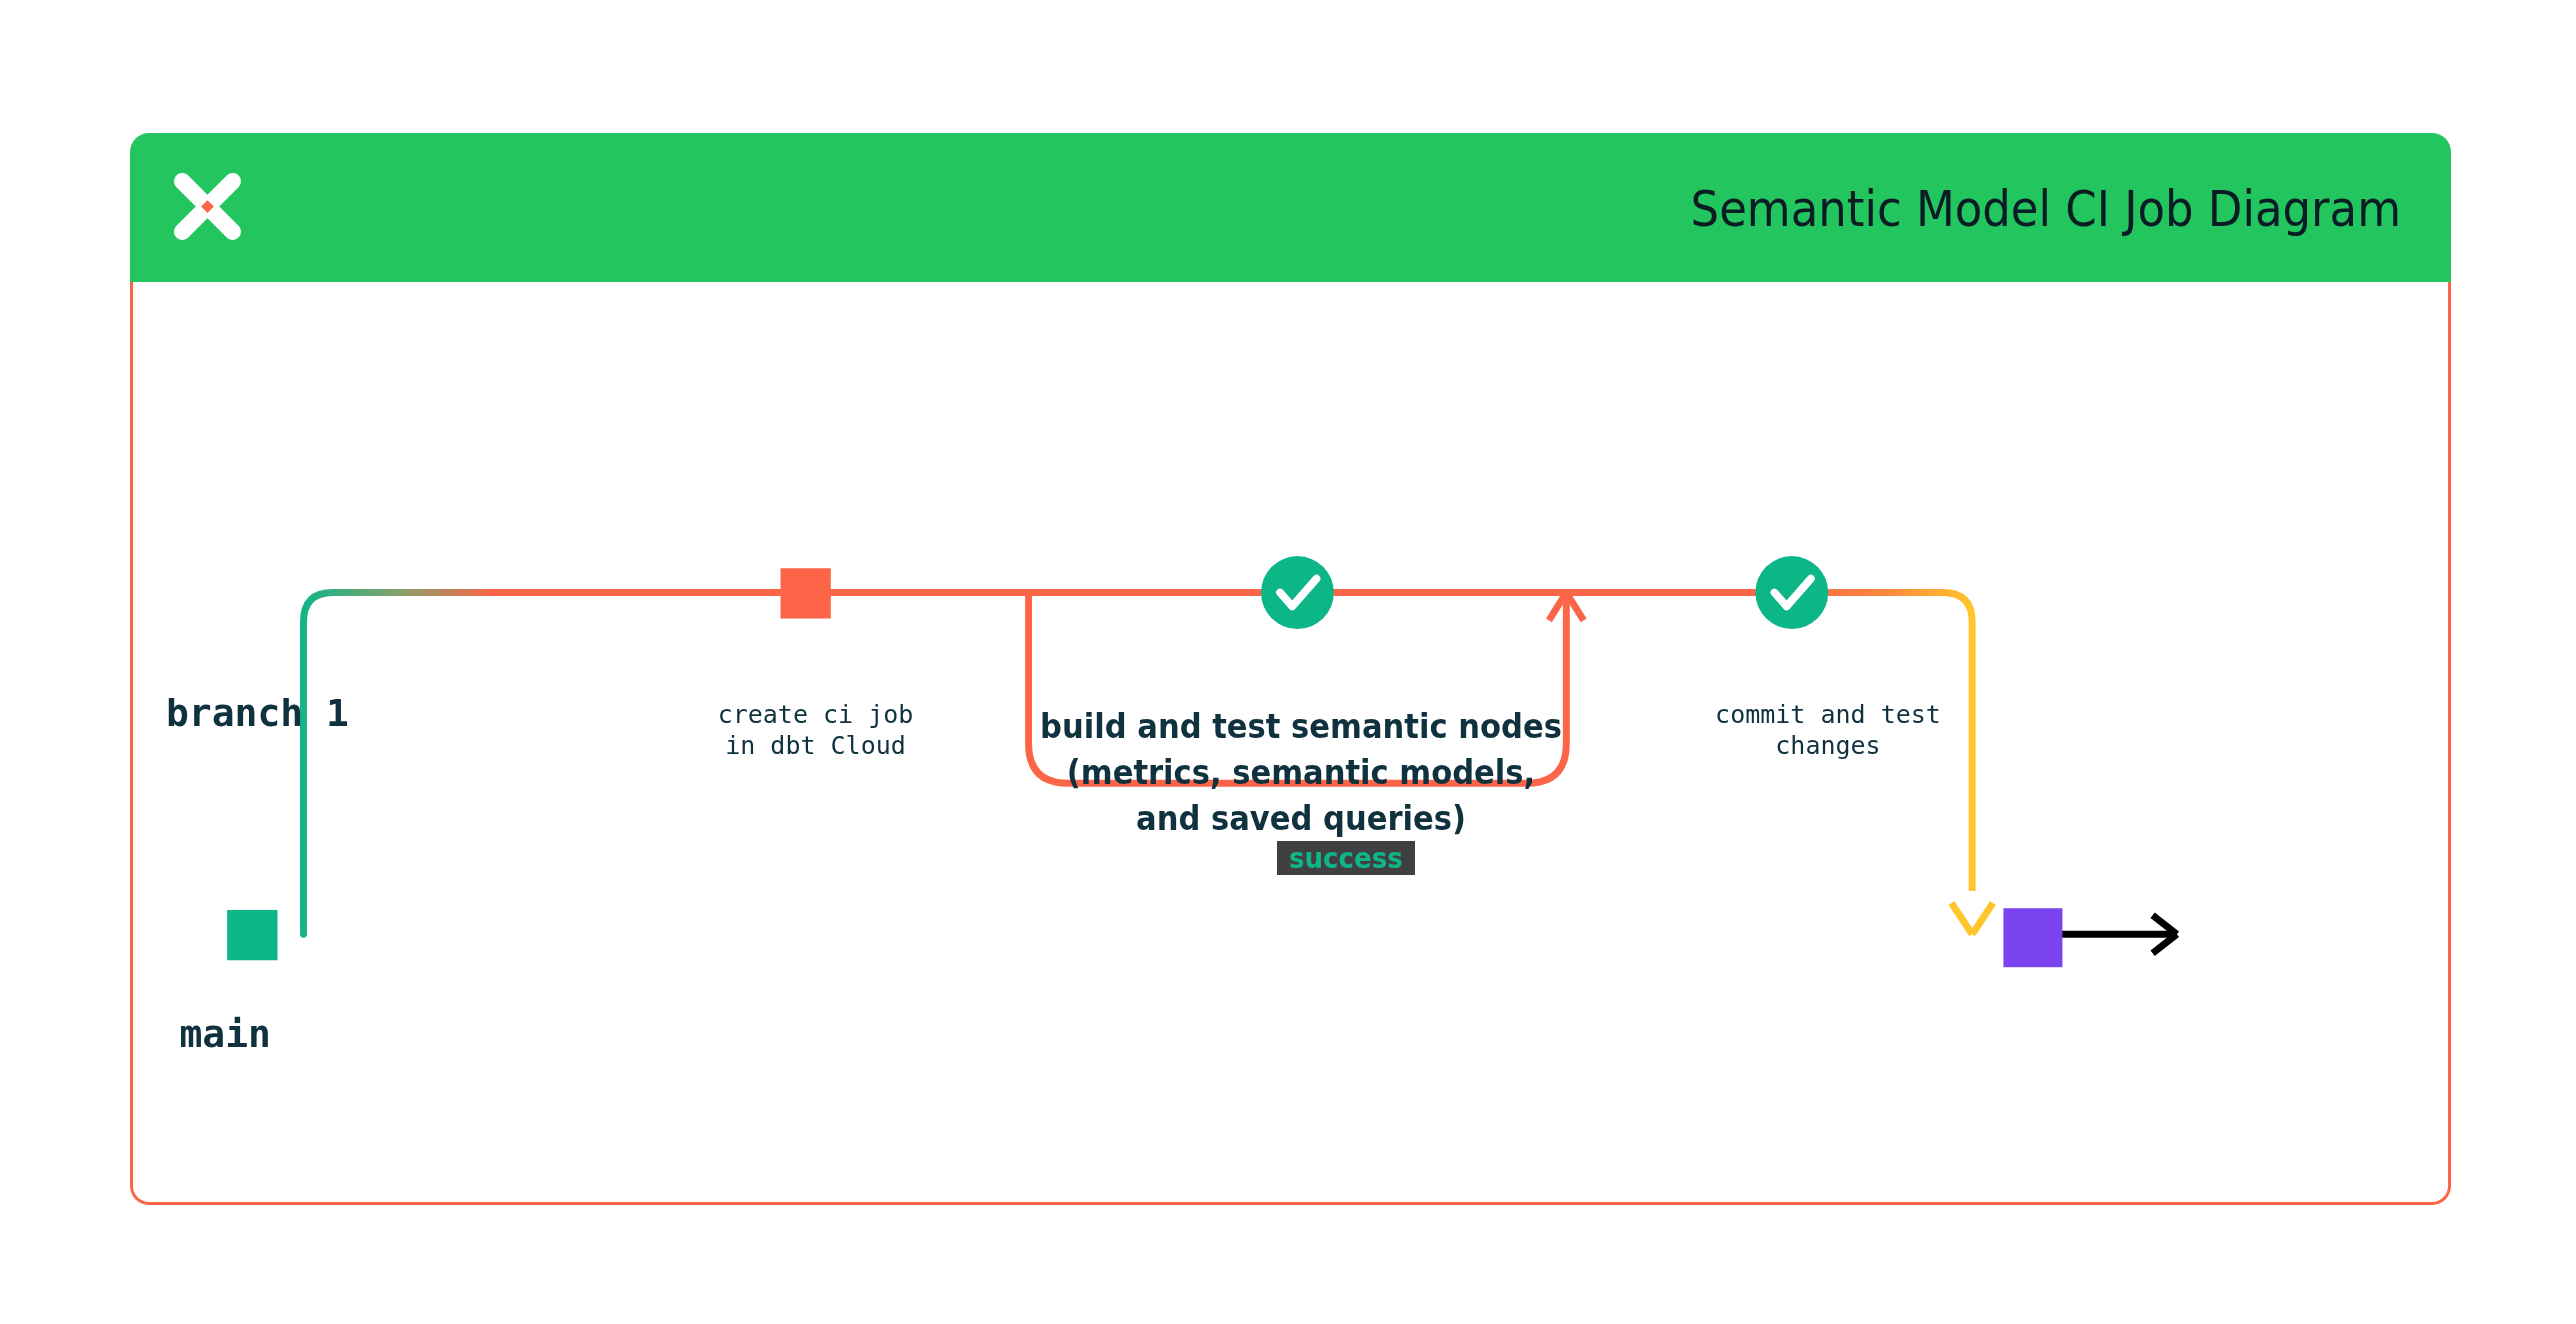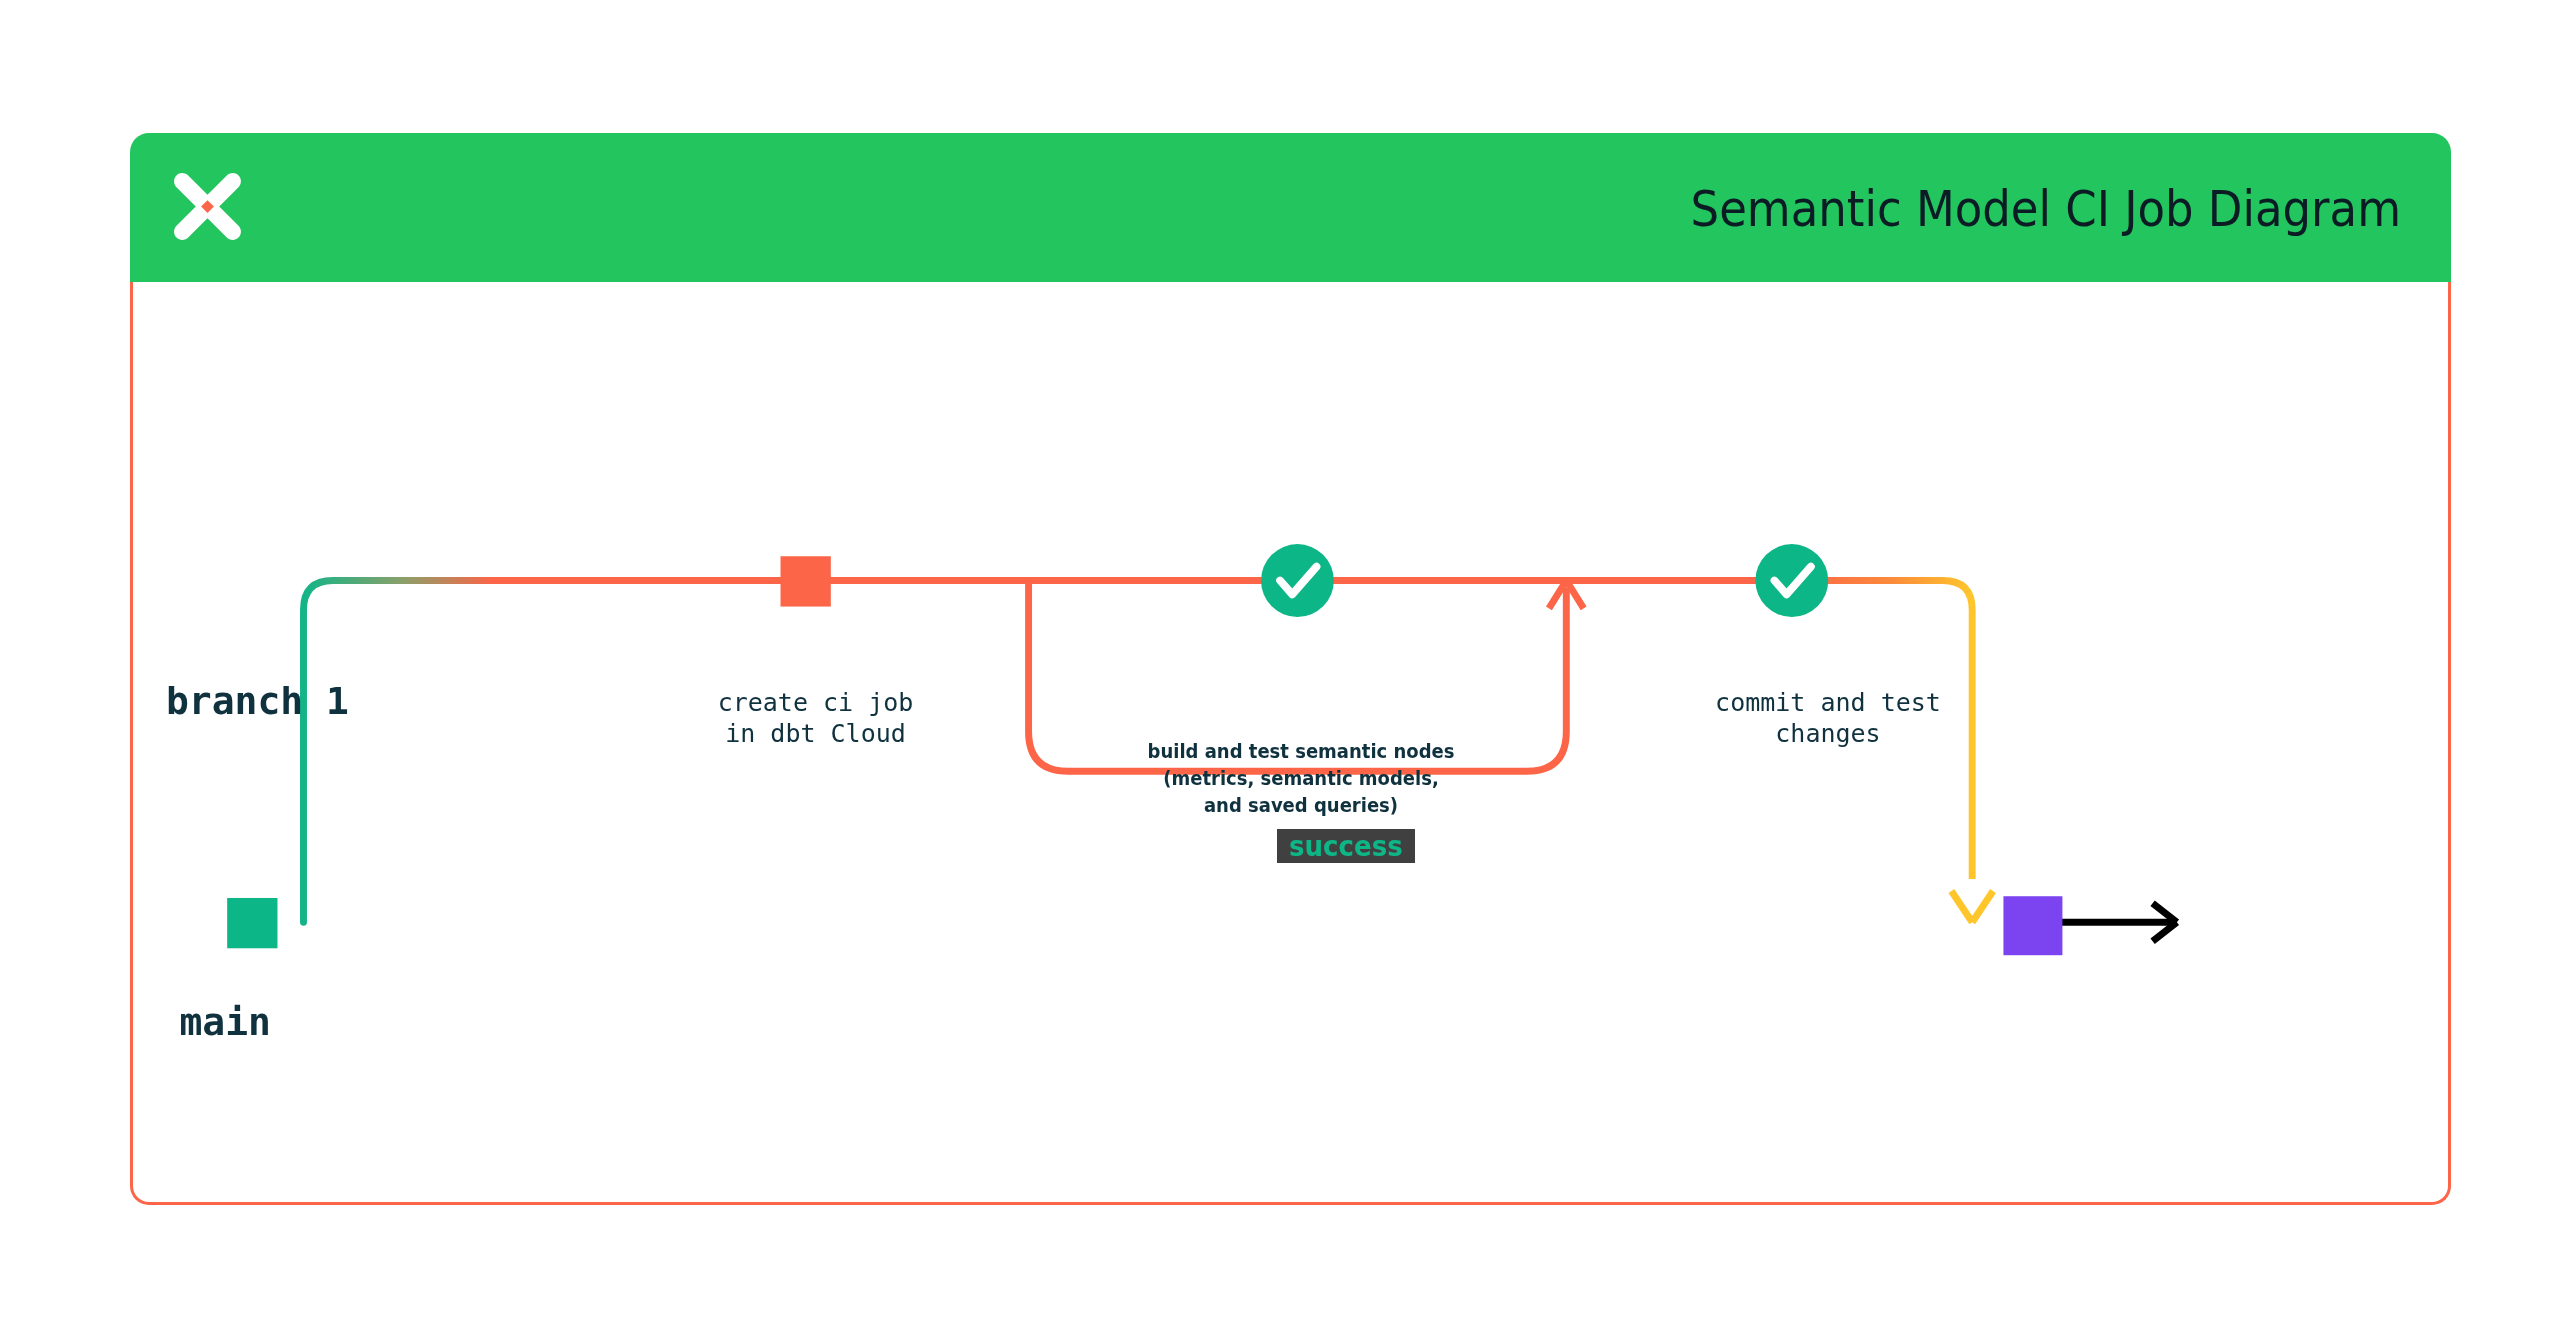--- a/index.html
+++ b/index.html
@@ -84,21 +84,21 @@
     font-weight: 400;
     color: #0C1C24;
     letter-spacing: 0px;
     white-space: nowrap;
   }
 
   
   .diagram {
     position: absolute;
     left: 0;
-    top: 0;
+    top: 12px;
     width: 2321px;
     height: 1072px;
   }
   .diagram svg {
     position: absolute;
     left: 0;
     top: 0;
   }
 
   
@@ -130,23 +130,22 @@
     font-size: 29px;
     text-align: center;
     white-space: nowrap;
     background: #404040;
     padding: 0 12px;
   }
 
   .mid-lbl {
     font-family: "DejaVu Sans Condensed", "Liberation Sans Narrow", "Liberation Sans", sans-serif;
     font-weight: bold;
-    font-size: 20px;
+    font-size: 34px;
     line-height: 1.35;
-    margin-top: 46px;
   }
 </style>
 </head>
 <body>
 
 <div id="stage">
 
   <div class="card">
 
     <div class="card-header">

